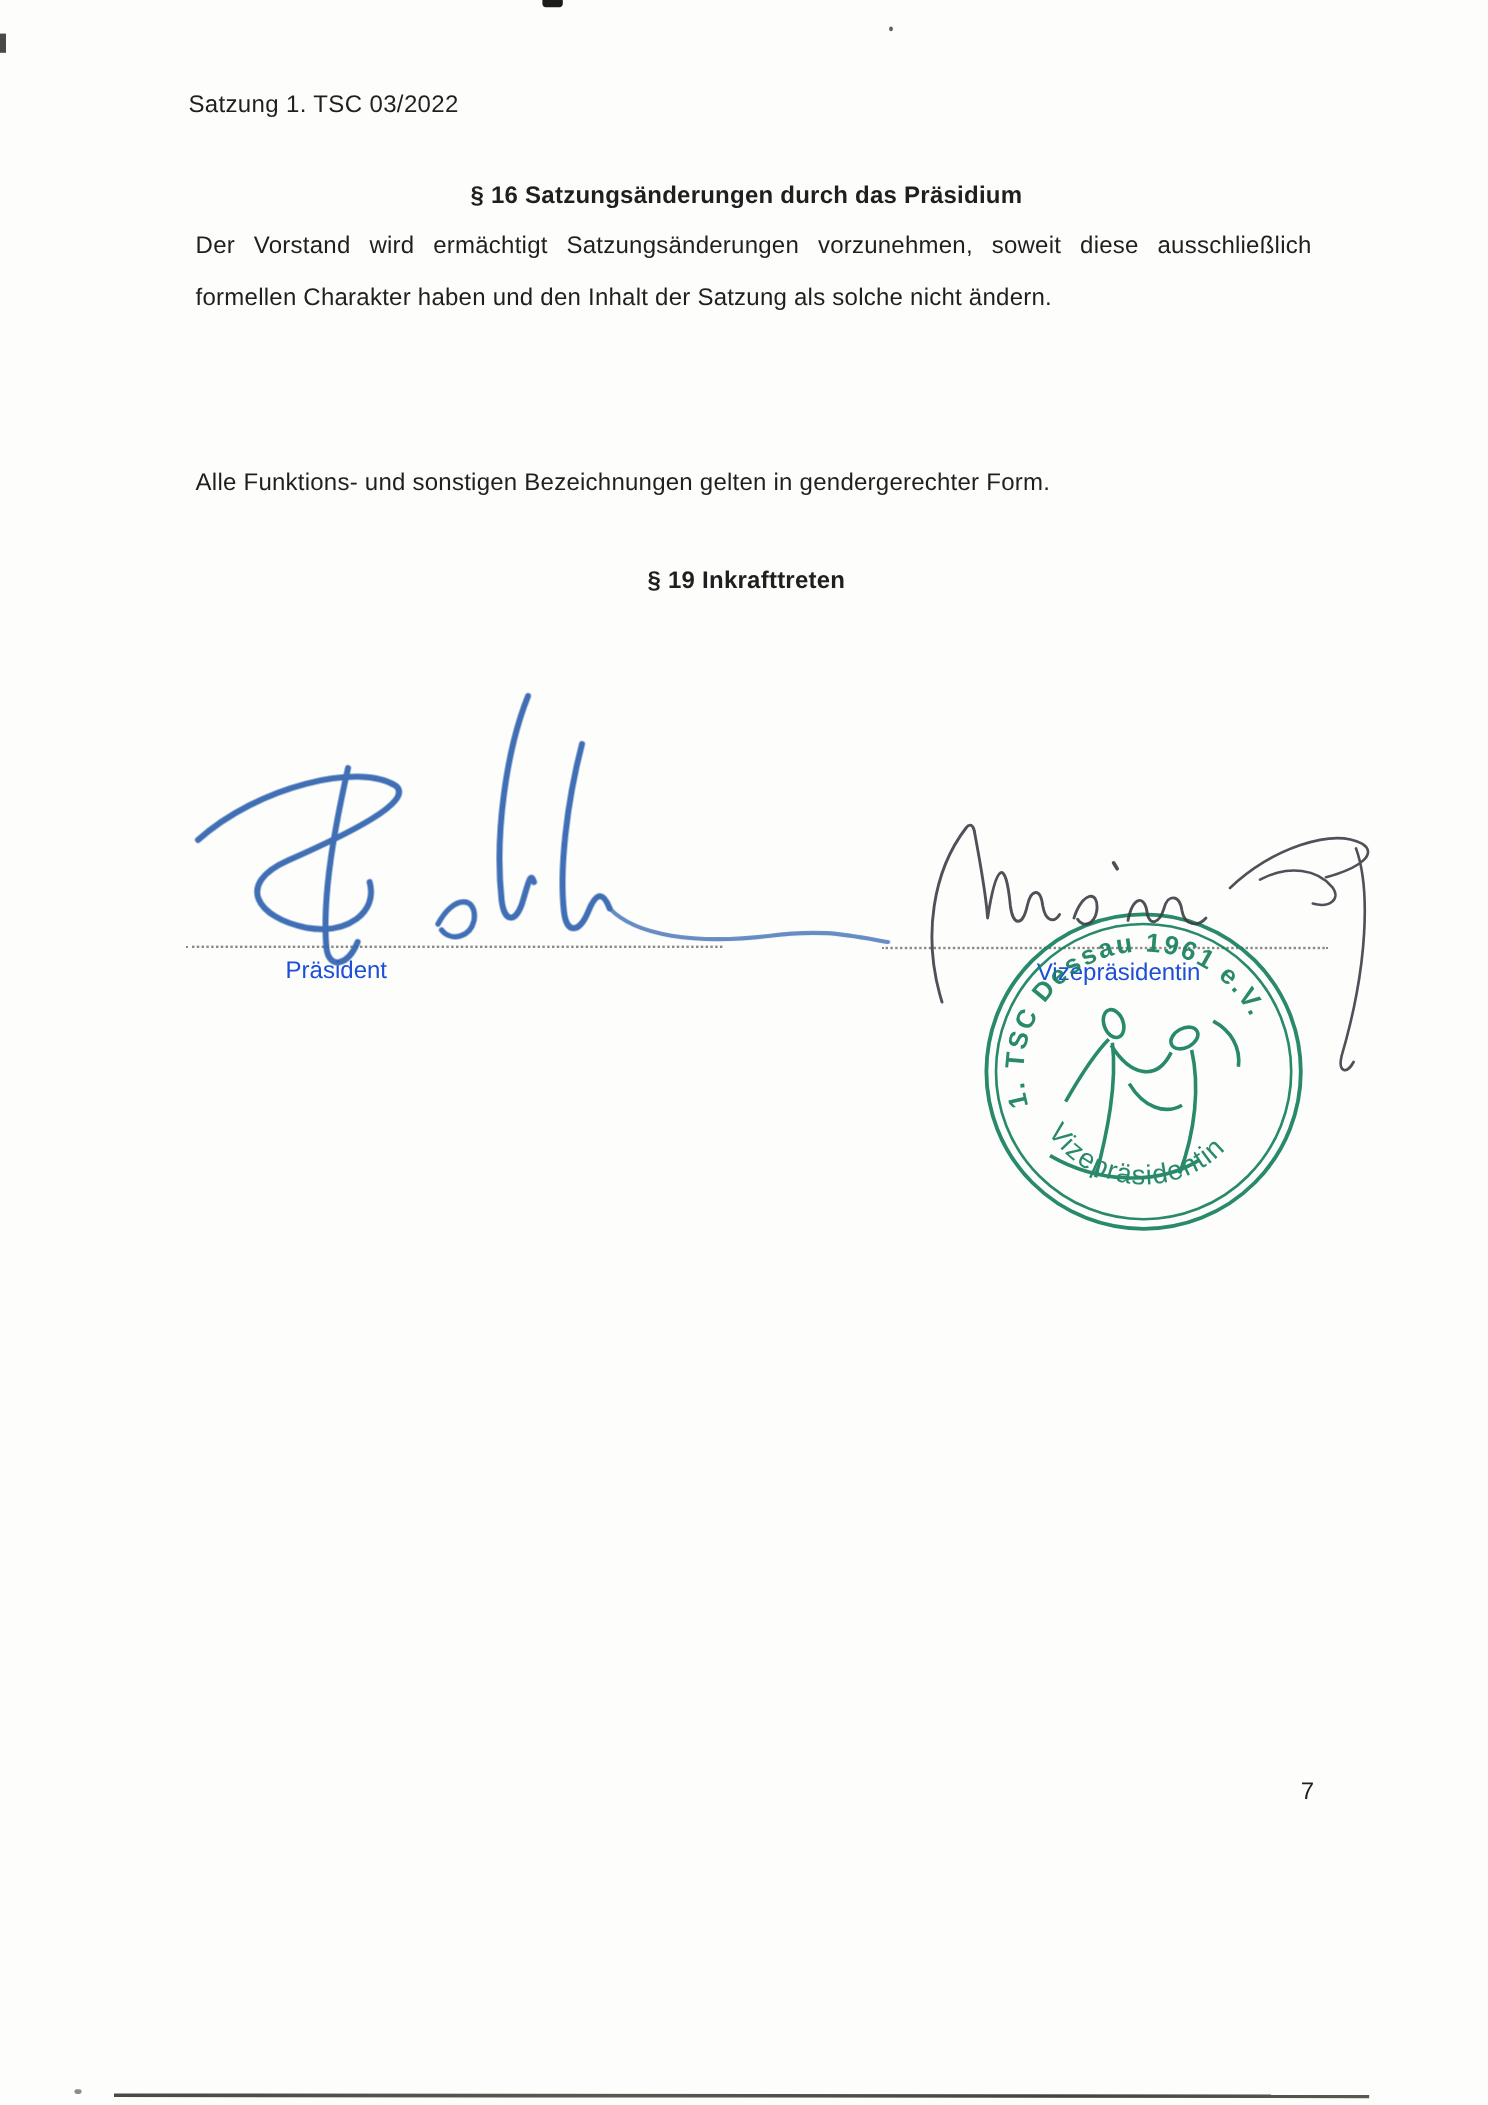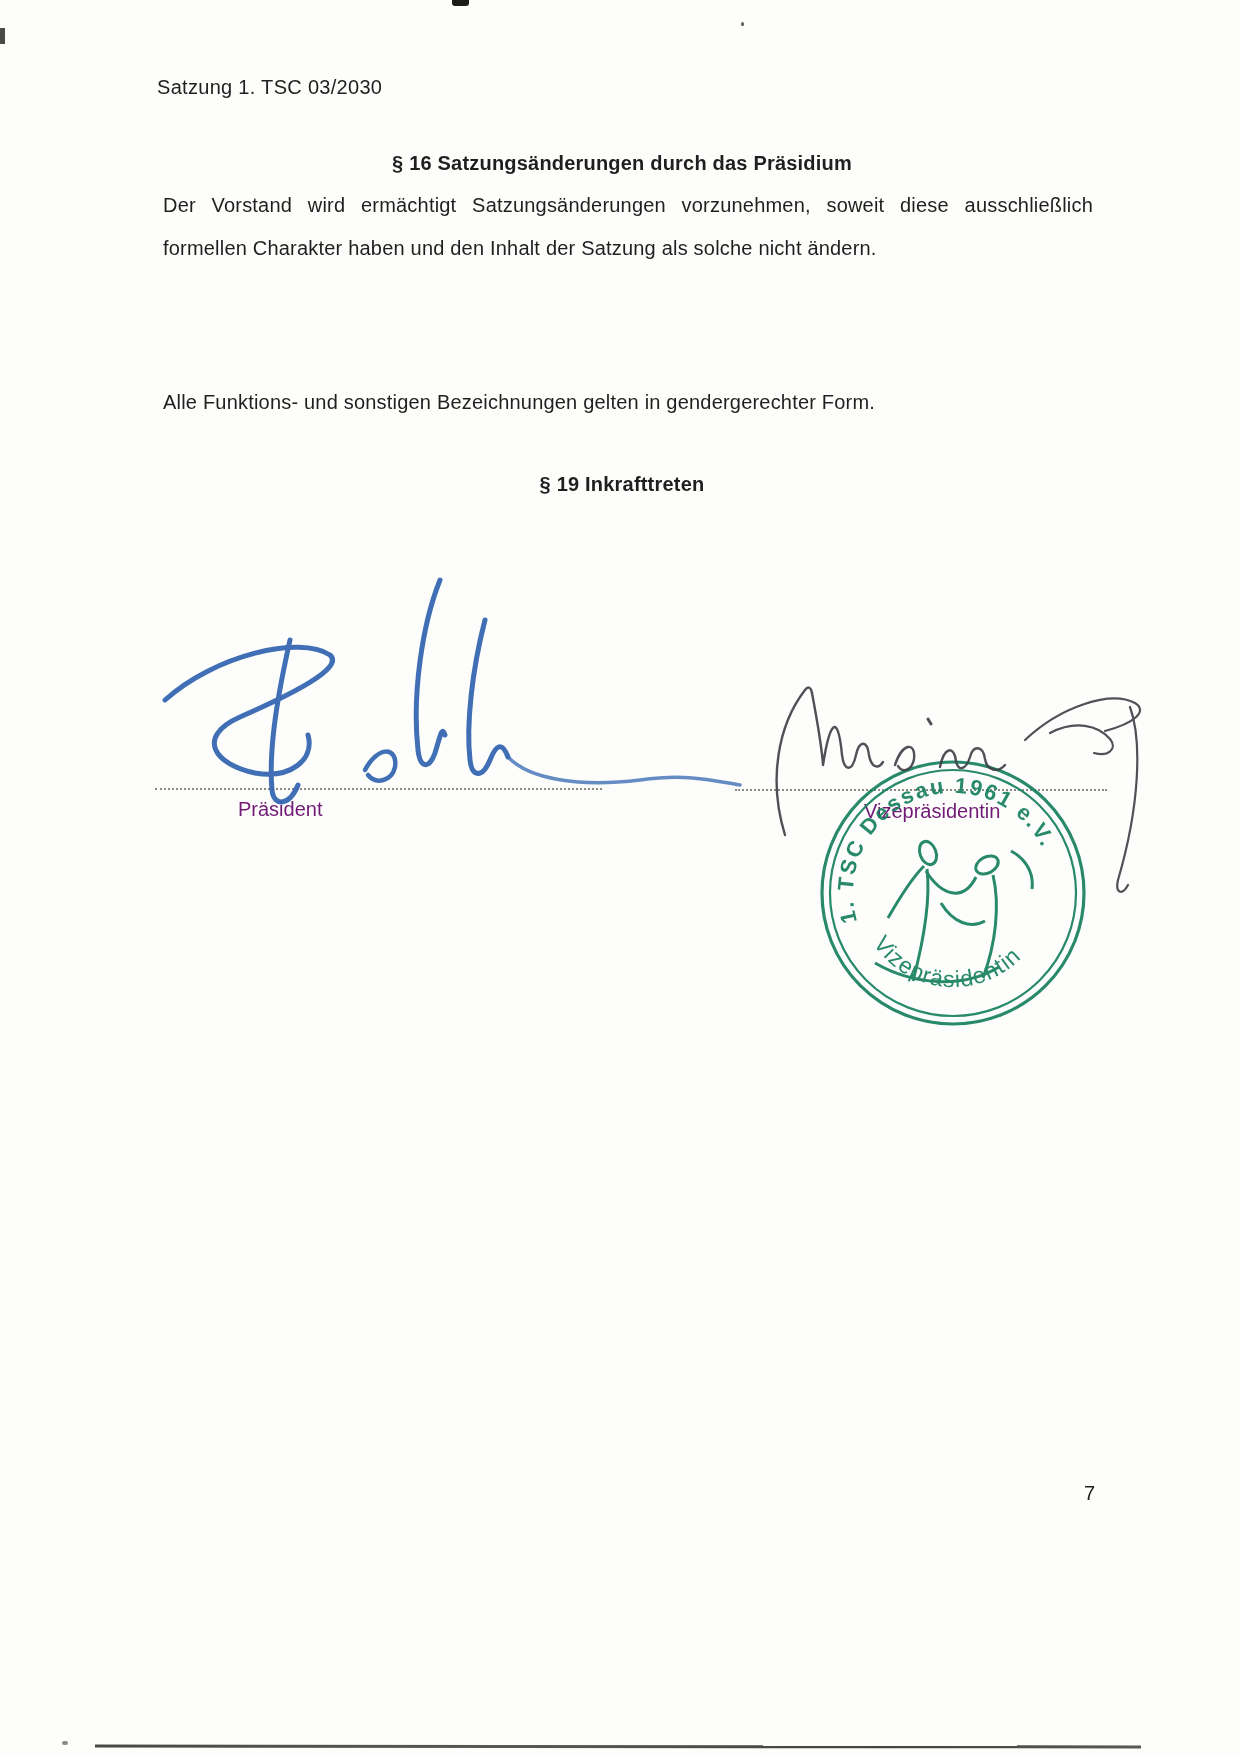--- a/index.html
+++ b/index.html
@@ -26,21 +26,21 @@
   .sec-body.single{text-align:left;}
   #h16{top:142px;}
   #b16{top:184px;}
   #h17{top:344px;}
   #b17{top:381px;}
   #h18{top:463px;}
   #b18{top:501px;}
   .sig-line{border-top:2px dotted #8a8a84;height:0;}
   #sig-line-left{left:155px;top:788px;width:447px;}
   #sig-line-right{left:735px;top:789px;width:372px;z-index:1;}
-  .sig-label{font-size:20px;line-height:24px;color:#701a75;z-index:2;}
+  .sig-label{font-size:20px;line-height:24px;color:#1d4ed8;z-index:2;}
   #label-president{left:238px;top:797px;}
   #label-vicepresident{left:864px;top:799px;}
   #sig-blue{left:140px;top:565px;z-index:4;}
   #sig-black{left:690px;top:615px;z-index:5;}
   #stamp{left:813px;top:753px;z-index:3;opacity:.92;}
   .page-number{left:1084px;top:1482px;font-size:20px;}
   
   .artifact{background:#1c1c18;}
   #art-top-dash{left:452px;top:0;width:17px;height:6px;border-radius:0 0 3px 3px;}
   #art-top-dot{left:741px;top:22px;width:3px;height:4px;border-radius:2px;opacity:.7;}
@@ -50,21 +50,21 @@
     background:linear-gradient(90deg,#2a2a24 0%,#3c3c34 40%,#23231e 75%,#3c3c34 100%);
     opacity:.85;transform:rotate(.05deg);
   }
   #art-bottom-dot{left:62px;top:1741px;width:6px;height:4px;opacity:.5;border-radius:2px;}
 </style>
 </head>
 <body>
 
 <div class="page">
 
-  <div class="abs header-line">Satzung 1. TSC 03/2030</div>
+  <div class="abs header-line">Satzung 1. TSC 03/2022</div>
 
   <div class="abs sec-heading" id="h16">§ 16 Satzungsänderungen durch das Präsidium</div>
   <div class="abs sec-body" id="b16">Der Vorstand wird ermächtigt Satzungsänderungen vorzunehmen, soweit diese ausschließlich formellen Charakter haben und den Inhalt der Satzung als solche nicht ändern.</div>
 
   <div class="abs sec-body single" id="b17">Alle Funktions- und sonstigen Bezeichnungen gelten in gendergerechter Form.</div>
 
   <div class="abs sec-heading" id="h18">§ 19 Inkrafttreten</div>
 
   <svg class="abs" id="sig-blue" width="620" height="245" viewBox="0 0 620 245">
     <g fill="none" stroke="#2f63b0" stroke-linecap="round" stroke-linejoin="round" opacity="0.92">

